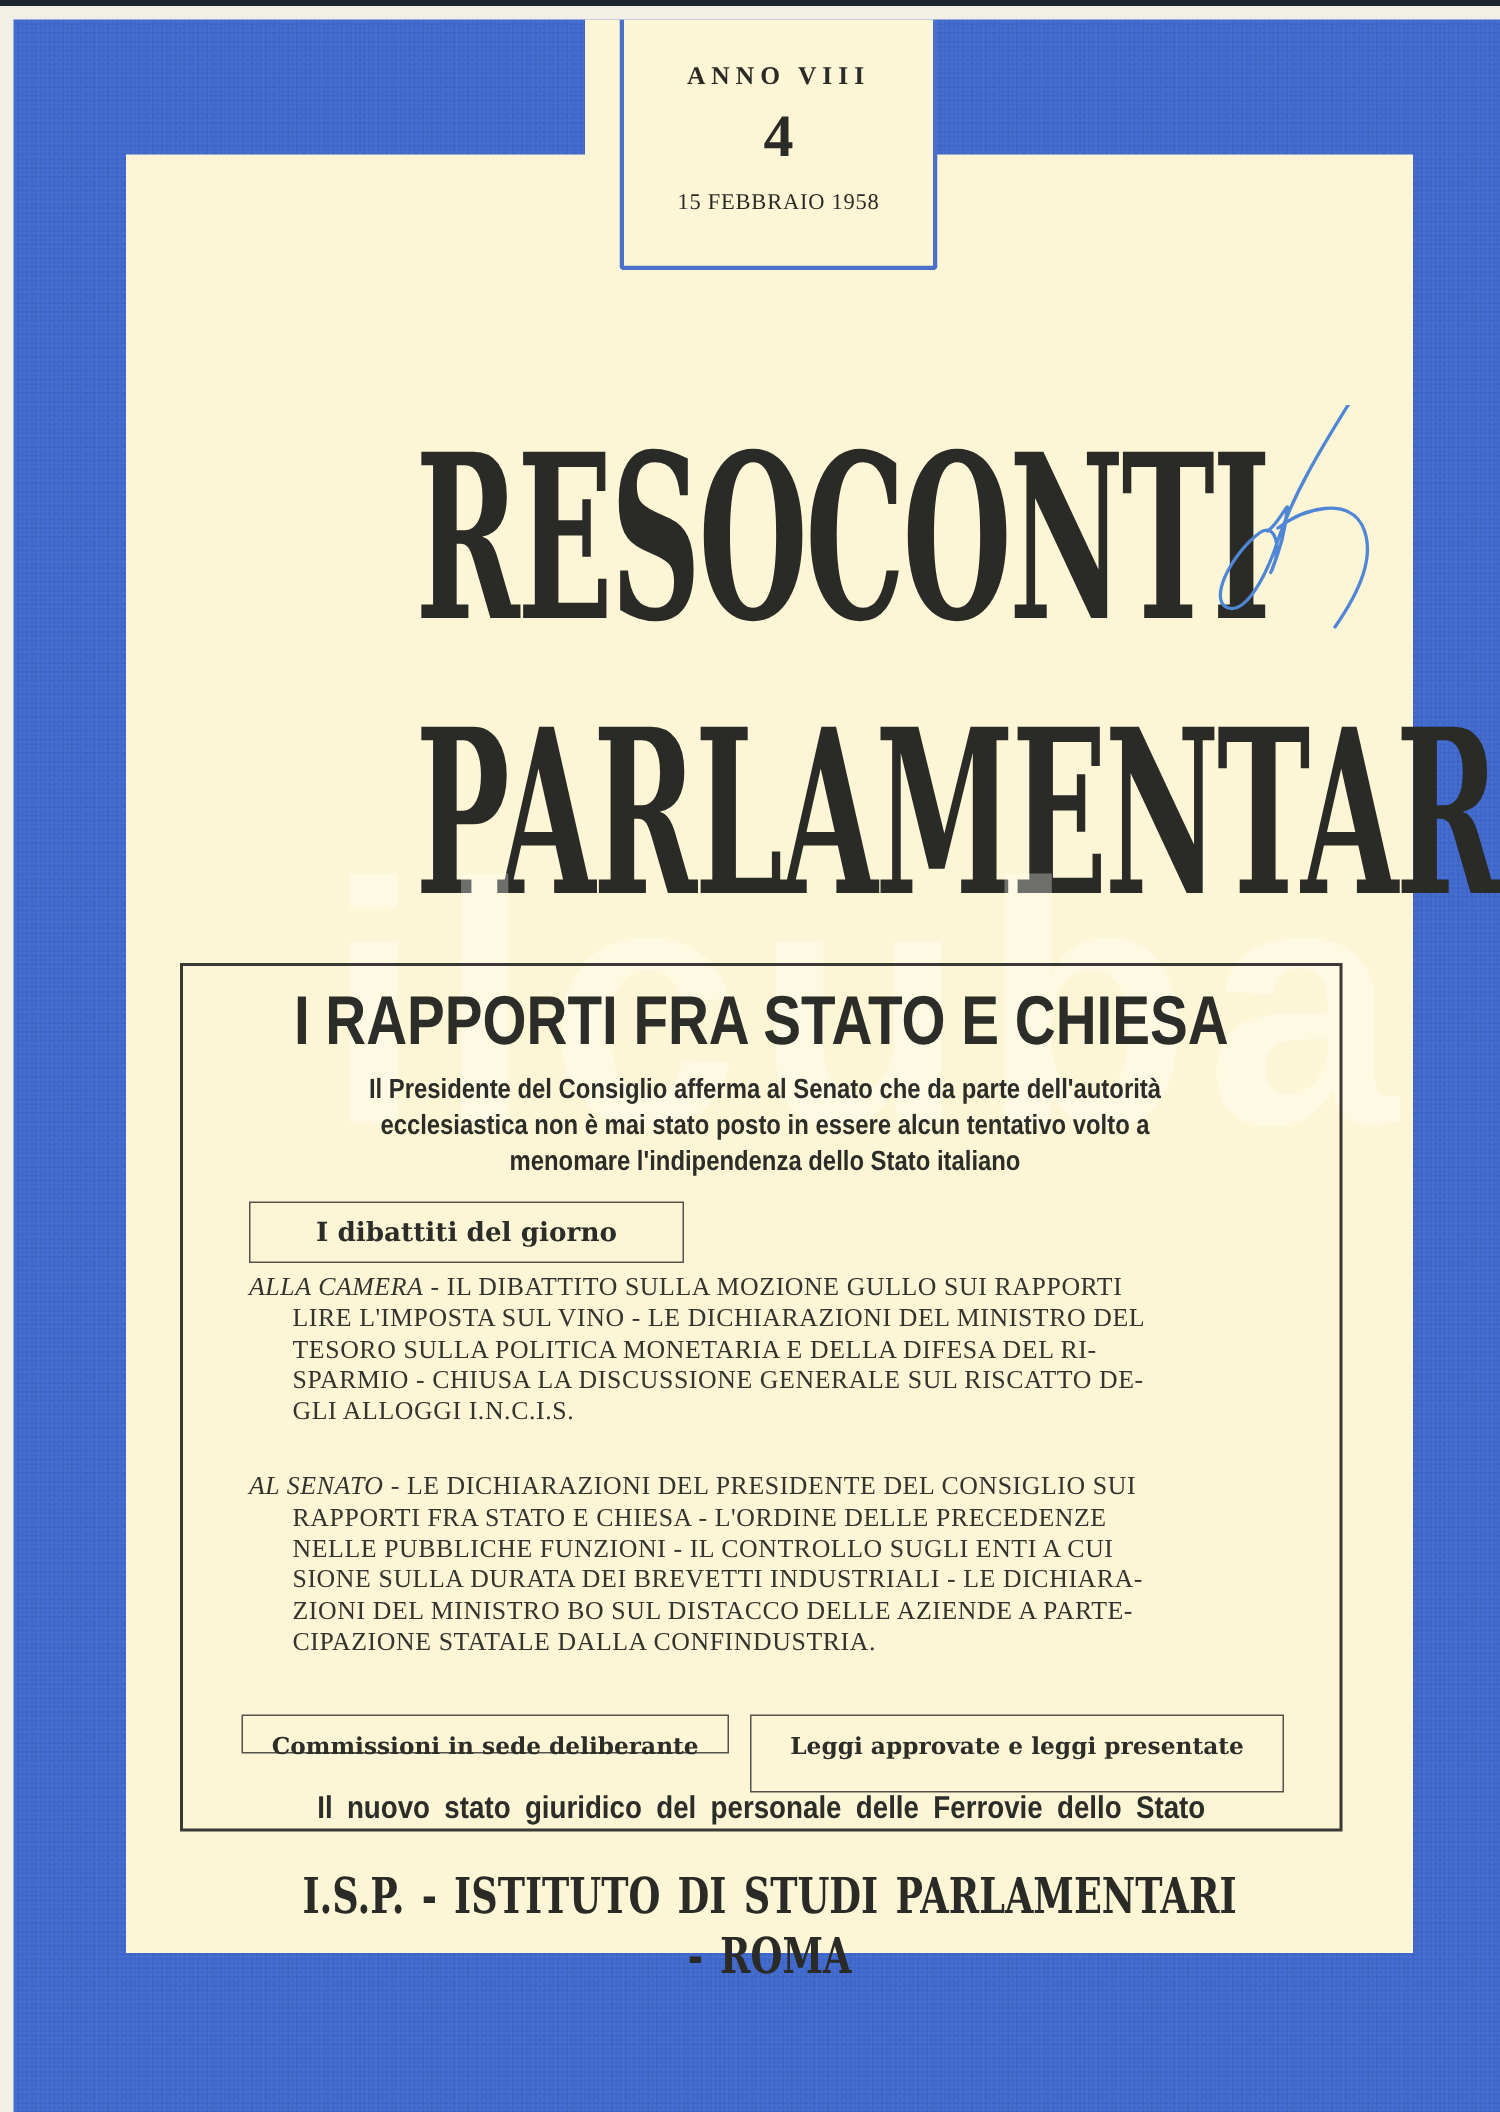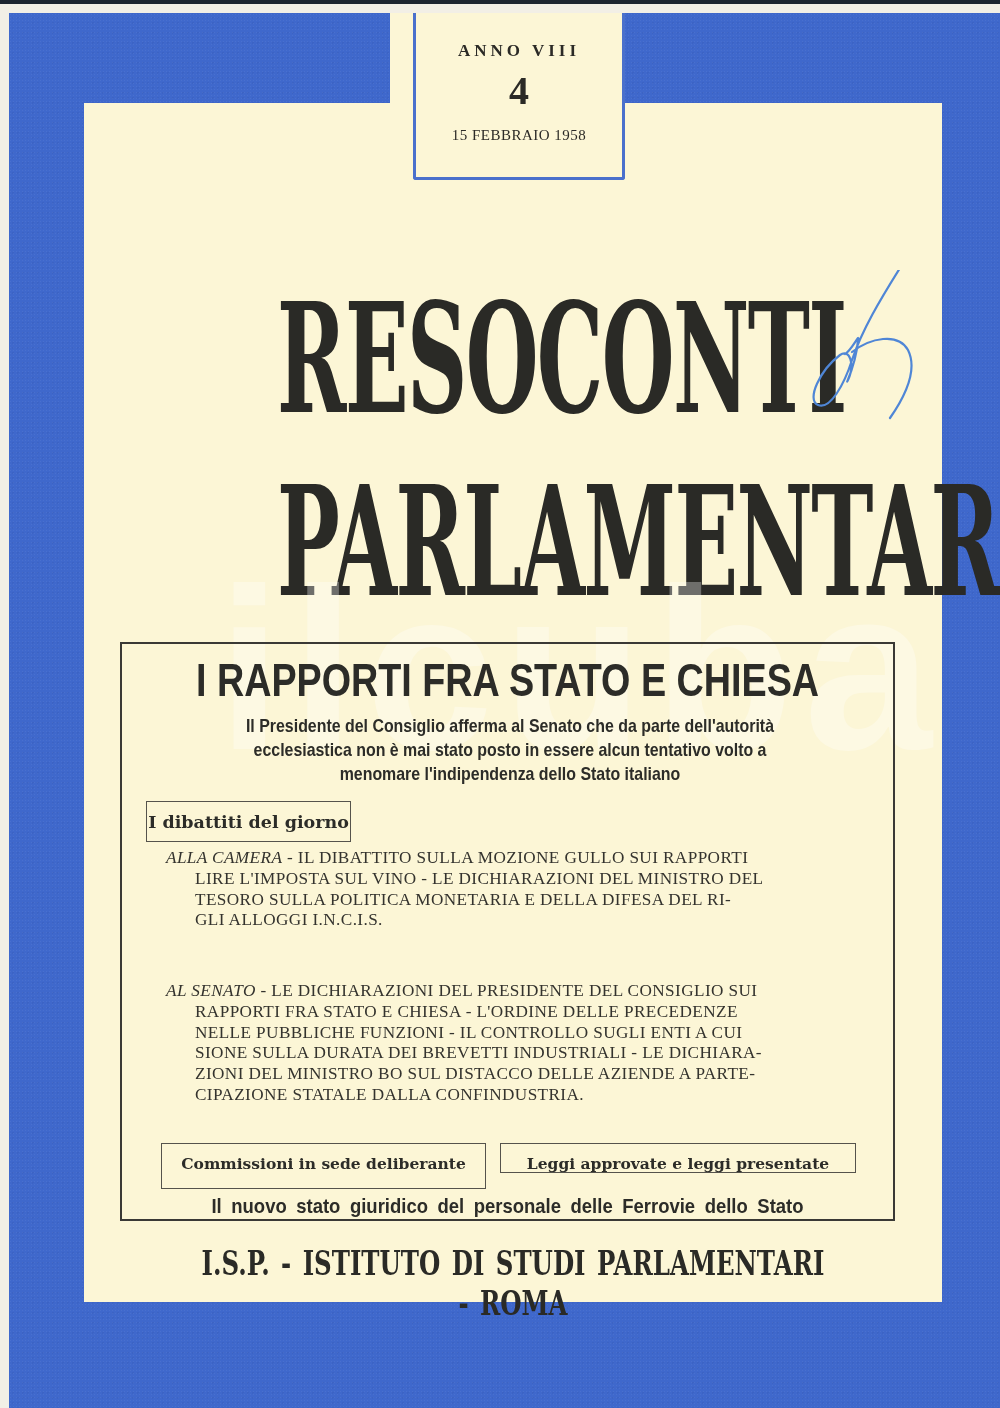--- a/index.html
+++ b/index.html
@@ -67,23 +67,23 @@
       font-family: "Liberation Sans", sans-serif; font-weight: bold;
       font-size: 18.5px; line-height: 24px; color: #2c2c28;
       transform: scaleX(0.86); transform-origin: center top;
     }
     .label-box {
       position: absolute; border-left: 1.5px solid #55534c; border-right: 1.5px solid #55534c;
       border-top: 1px solid #55534c; border-bottom: 1px solid #55534c;
       box-sizing: border-box; text-align: center; font-weight: bold; color: #2c2c28;
       font-family: "DejaVu Serif", serif;
     }
-    .lb-dibattiti { left: 146px; top: 801px; width: 205px; height: 41px; font-size: 17.5px; line-height: 40px; }
-    .lb-commissioni { left: 161px; top: 1143px; width: 325px; height: 46px; font-size: 15.5px; line-height: 40px; }
-    .lb-leggi { left: 500px; top: 1143px; width: 356px; height: 30px; font-size: 15.5px; line-height: 40px; }
+    .lb-dibattiti { left: 166px; top: 801px; width: 290px; height: 41px; font-size: 17.5px; line-height: 40px; }
+    .lb-commissioni { left: 161px; top: 1143px; width: 325px; height: 26px; font-size: 15.5px; line-height: 40px; }
+    .lb-leggi { left: 500px; top: 1143px; width: 356px; height: 52px; font-size: 15.5px; line-height: 40px; }
     .para {
       position: absolute; left: 166px; width: 720px;
       font-family: "Liberation Serif", serif; font-size: 17.2px; line-height: 20.8px;
       color: #34332e; text-align: justify; letter-spacing: 0.4px;
     }
     .para .lead { font-style: italic; }
     .para .line { display: block; white-space: nowrap; }
     .para .indent { padding-left: 29px; }
     .para-camera { top: 848px; }
     .para-senato { top: 981px; }
@@ -133,20 +133,21 @@
   <div>ecclesiastica non è mai stato posto in essere alcun tentativo volto a</div>
   <div>menomare l'indipendenza dello Stato italiano</div>
 </div>
 
 <div class="label-box lb-dibattiti">I dibattiti del giorno</div>
 
 <div class="para para-camera">
   <span class="line"><span class="lead">ALLA CAMERA</span><span> - IL DIBATTITO SULLA MOZIONE GULLO SUI RAPPORTI</span></span>
   <span class="line indent">LIRE L'IMPOSTA SUL VINO - LE DICHIARAZIONI DEL MINISTRO DEL</span>
   <span class="line indent">TESORO SULLA POLITICA MONETARIA E DELLA DIFESA DEL RI-</span>
+  <span class="line indent">SPARMIO - CHIUSA LA DISCUSSIONE GENERALE SUL RISCATTO DE-</span>
   <span class="line indent">GLI ALLOGGI I.N.C.I.S.</span>
 </div>
 
 <div class="para para-senato">
   <span class="line"><span class="lead">AL SENATO</span><span> - LE DICHIARAZIONI DEL PRESIDENTE DEL CONSIGLIO SUI</span></span>
   <span class="line indent">RAPPORTI FRA STATO E CHIESA - L'ORDINE DELLE PRECEDENZE</span>
   <span class="line indent">NELLE PUBBLICHE FUNZIONI - IL CONTROLLO SUGLI ENTI A CUI</span>
   <span class="line indent">SIONE SULLA DURATA DEI BREVETTI INDUSTRIALI - LE DICHIARA-</span>
   <span class="line indent">ZIONI DEL MINISTRO BO SUL DISTACCO DELLE AZIENDE A PARTE-</span>
   <span class="line indent">CIPAZIONE STATALE DALLA CONFINDUSTRIA.</span>

